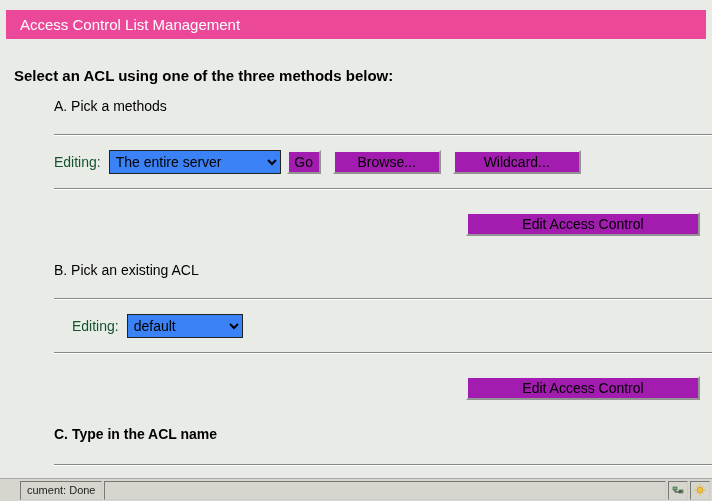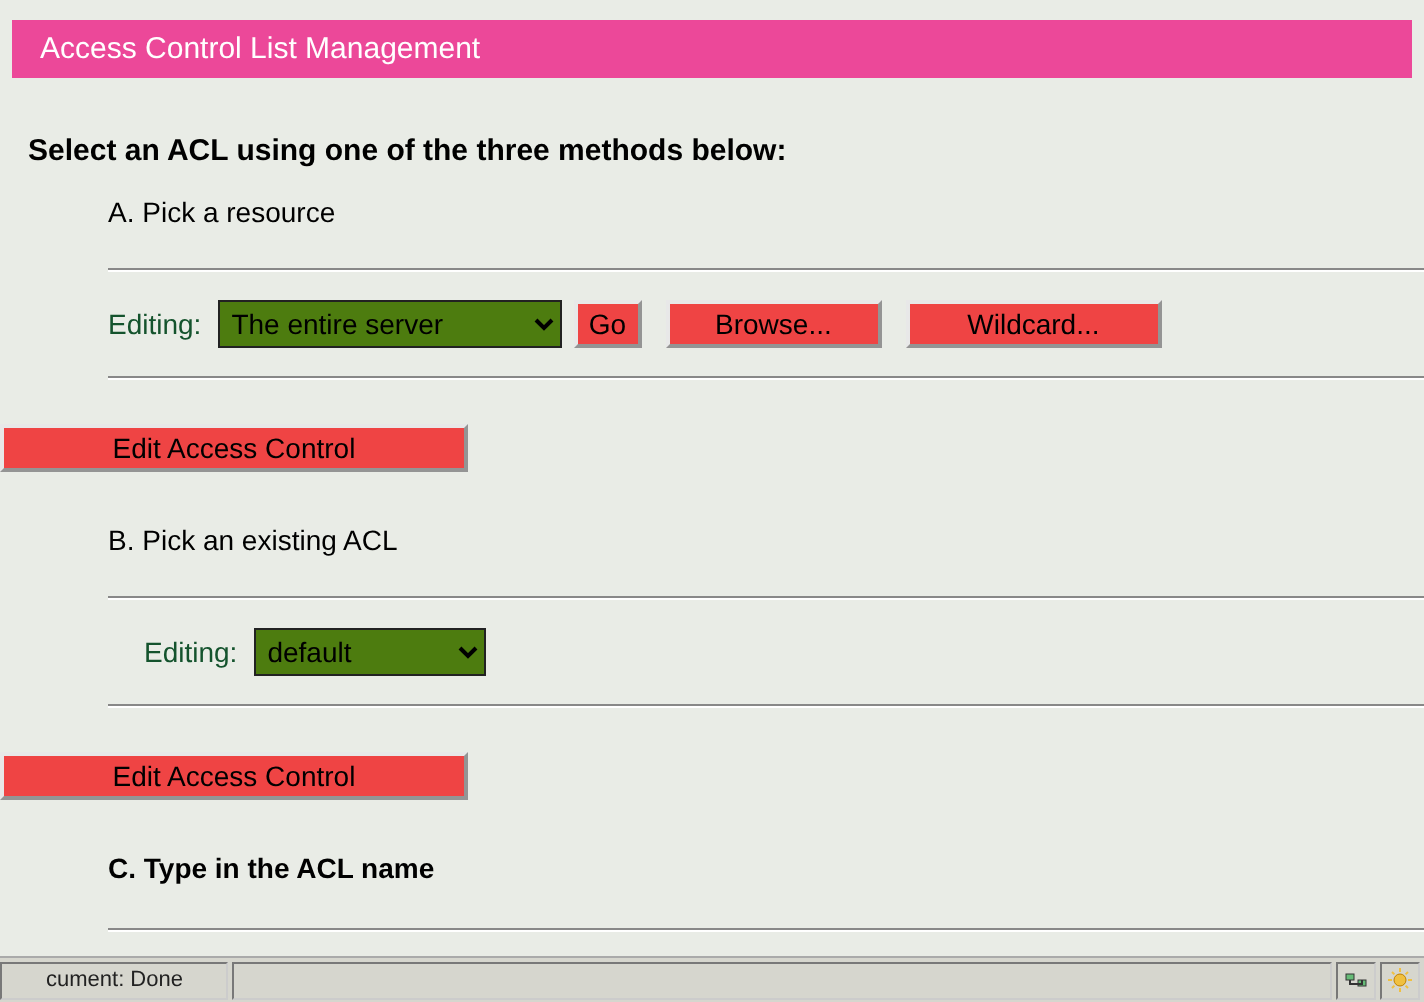--- a/index.html
+++ b/index.html
@@ -51,46 +51,46 @@
       flex-wrap: nowrap;
     }
     .label {
       font-size: 14px;
       color: #14532d;
       margin-right: 2px;
     }
     select.sel {
       font-size: 14px;
       font-family: inherit;
-      background: #4d7c0f;
+      background: #3b82f6;
       border: 1px solid #222;
       height: 24px;
       padding: 0 2px;
     }
     .sel-a { width: 172px; }
     .sel-b { width: 116px; }
     button.win-btn,
     input[type=button].win-btn {
       font-family: inherit;
       font-size: 14px;
       color: #000;
-      background: #ef4444;
+      background: #a21caf;
       border: 2px outset #e8e8e8;
       padding: 0 4px;
       height: 24px;
       cursor: pointer;
     }
     .btn-go { width: 34px; }
     .btn-browse { width: 108px; margin-left: 6px; }
     .btn-wildcard { width: 128px; margin-left: 6px; }
     .btn-edit { width: 234px; height: 28px; }
     .center-btn-row {
       display: flex;
-      justify-content: flex-start;
-      padding: 22px 0 22px 0;
+      justify-content: flex-end;
+      padding: 22px 12px 22px 0;
     }
     .row-b {
       display: flex;
       align-items: center;
       gap: 6px;
       padding: 14px 0 14px 72px;
     }
     .status-bar {
       position: absolute;
       left: 0;
@@ -99,25 +99,25 @@
       height: 23px;
       background: #d6d6ce;
       border-top: 1px solid #aaa;
       display: flex;
       align-items: center;
       font-size: 11px;
       color: #222;
       font-family: Tahoma, Arial, sans-serif;
     }
     .status-text {
-      padding: 0 22px;
+      padding: 0 6px;
       border: 1px inset #ccc;
       height: 19px;
       line-height: 17px;
-      margin-left: 0;
+      margin-left: 20px;
       background: #d6d6ce;
     }
     .status-spacer {
       flex: 1;
       border: 1px inset #ccc;
       height: 19px;
       margin: 0 2px;
       background: #d6d6ce;
     }
     .status-cell {
@@ -141,21 +141,21 @@
 <body>
 
 <div class="content-wrap">
 
   <div class="header-bar">
     <span>Access Control List Management</span>
   </div>
 
   <div class="sub-heading">Select an ACL using one of the three methods below:</div>
 
-  <div class="section-letter">A. Pick a resource</div>
+  <div class="section-letter">A. Pick a methods</div>
   <hr class="rule">
   <div class="row-a">
     <span class="label">Editing:</span>
     <select class="sel sel-a">
       <option>The entire server</option>
     </select>
     <button class="win-btn btn-go">Go</button>
     <button class="win-btn btn-browse">Browse...</button>
     <button class="win-btn btn-wildcard">Wildcard...</button>
   </div>

